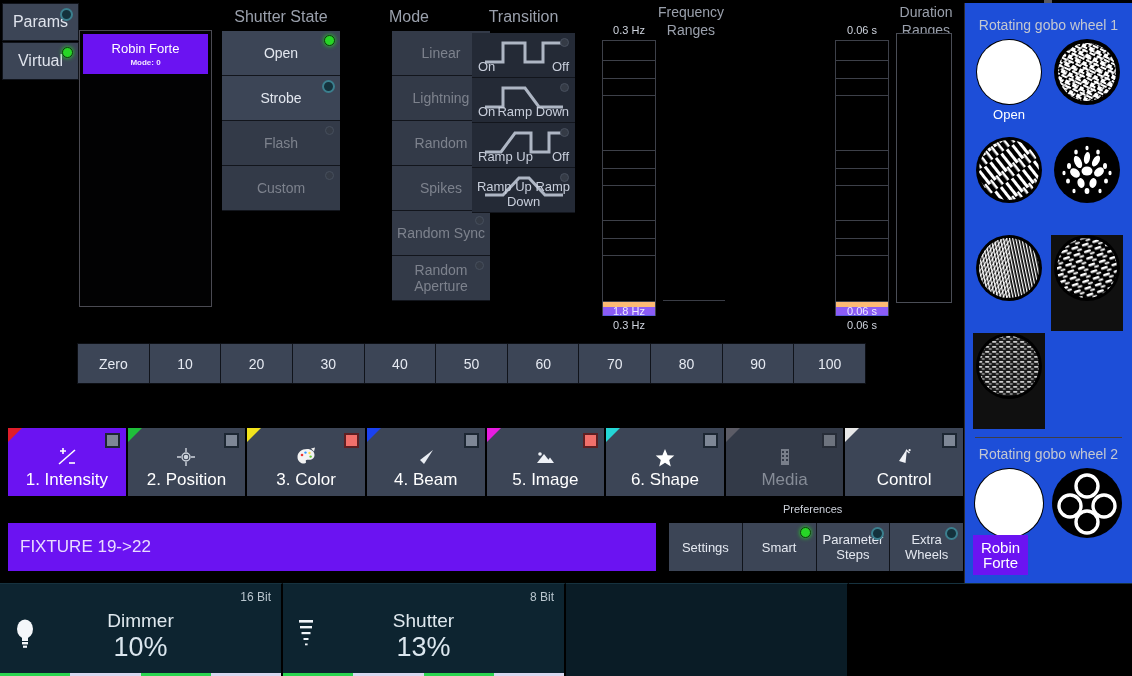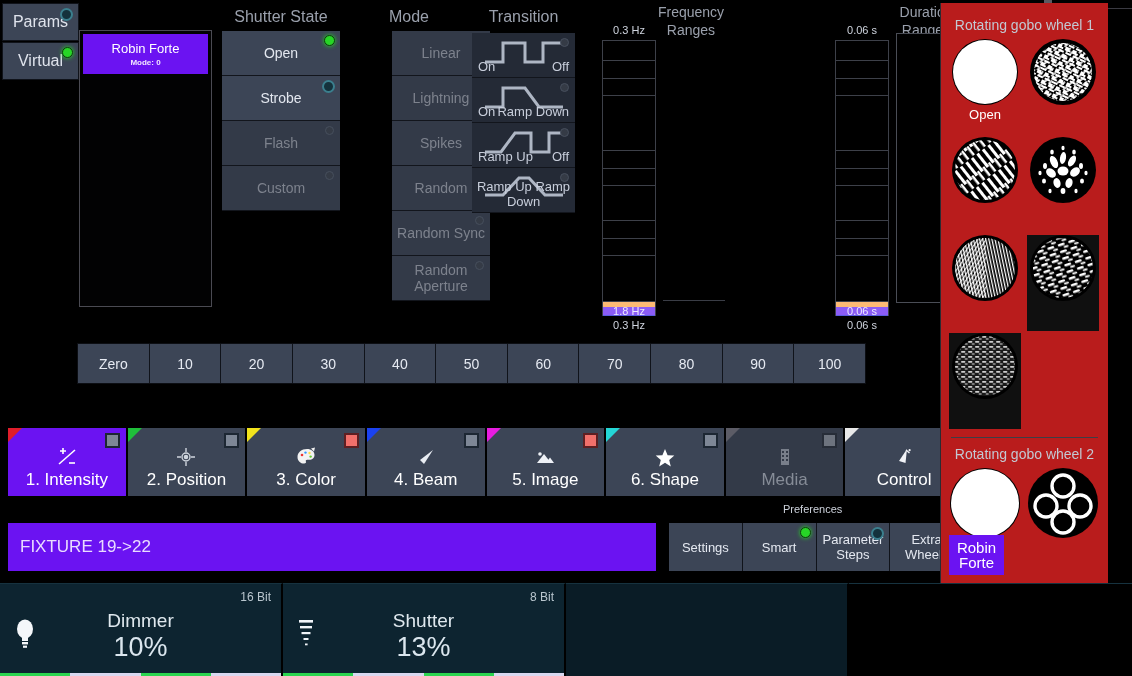--- a/index.html
+++ b/index.html
@@ -106,22 +106,22 @@
   .enc.empty{background:#0a1c26;}
   .enc.blank{background:#000;border-right:none;width:283px;}
   .enc .bit{position:absolute;right:10px;top:6px;font-size:12px;color:#b9c6ce;}
   .enc .enc-name{position:absolute;left:0;right:0;top:26px;text-align:center;font-size:19px;color:#dfe8ee;}
   .enc .enc-val{position:absolute;left:0;right:0;top:48px;text-align:center;font-size:27px;color:#dbe6ee;}
   .enc .enc-icon{position:absolute;left:12px;top:32px;width:26px;height:34px;}
   .enc .botline{position:absolute;left:0;right:0;bottom:0;height:3px;display:flex;}
   .enc .botline i{flex:1;display:block;}
 
   
-  .gobo-panel{position:absolute;left:940px;top:3px;width:168px;height:580px;
-    background:#b91c1c;border-left:1px solid #2b2b31;box-sizing:border-box;}
+  .gobo-panel{position:absolute;left:964px;top:3px;width:168px;height:580px;
+    background:#1d4ed8;border-left:1px solid #2b2b31;box-sizing:border-box;}
   .gobo-title{font-size:14px;color:#c3c8d2;text-align:center;padding-top:14px;}
   .gobo-grid{position:relative;display:flex;flex-wrap:wrap;padding:6px 5px 0 5px;}
   .gobo-cell{width:72px;height:96px;margin:0 3px 2px 3px;position:relative;
     display:flex;flex-direction:column;align-items:center;justify-content:flex-start;}
   .gobo-cell.sel{background:#101010;}
   .gobo-img{width:66px;height:66px;border-radius:50%;background:#000;overflow:hidden;
     display:flex;align-items:center;justify-content:center;}
   .gobo-cell.w2 .gobo-img{width:70px;height:70px;}
   .gobo-cap{font-size:13px;color:#fff;margin-top:2px;}
   .gobo-divider{height:1px;background:#3e3e46;margin:6px 10px 0 10px;}
@@ -178,25 +178,25 @@
   <div class="opt-col" style="left:360px;top:31px;width:98px;padding-left:32px;">
     <div class="opt-btn disabled" style="height:45px;">
       <span>Linear</span>
       <span class="led dim"></span>
     </div>
     <div class="opt-btn disabled" style="height:45px;">
       <span>Lightning</span>
       <span class="led dim"></span>
     </div>
     <div class="opt-btn disabled" style="height:45px;">
+      <span>Random</span>
+      <span class="led dim"></span>
+    </div>
+    <div class="opt-btn disabled" style="height:45px;">
       <span>Spikes</span>
-      <span class="led dim"></span>
-    </div>
-    <div class="opt-btn disabled" style="height:45px;">
-      <span>Random</span>
       <span class="led dim"></span>
     </div>
     <div class="opt-btn disabled" style="height:45px;">
       <span>Random Sync</span>
       <span class="led dim"></span>
     </div>
     <div class="opt-btn disabled" style="height:45px;">
       <span style="max-width:80px;">Random Aperture</span>
       <span class="led dim"></span>
     </div>

